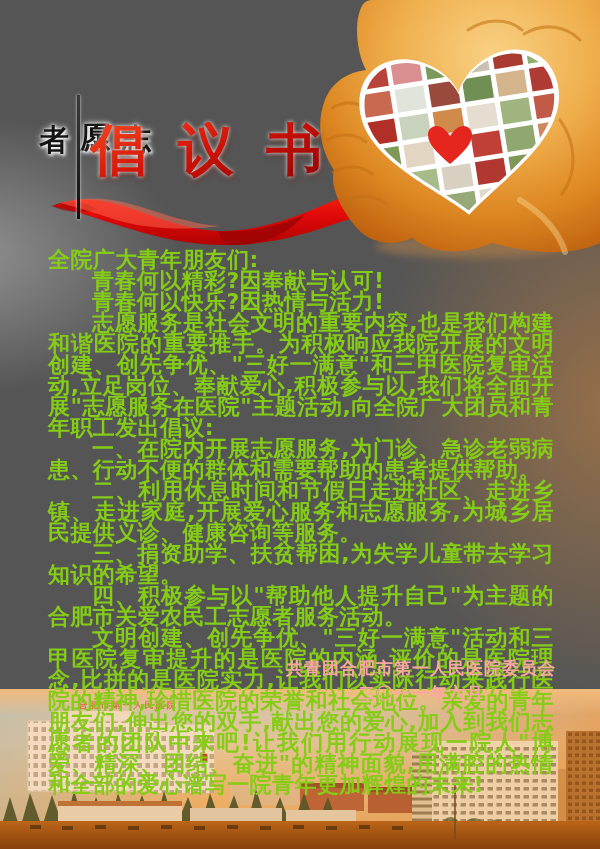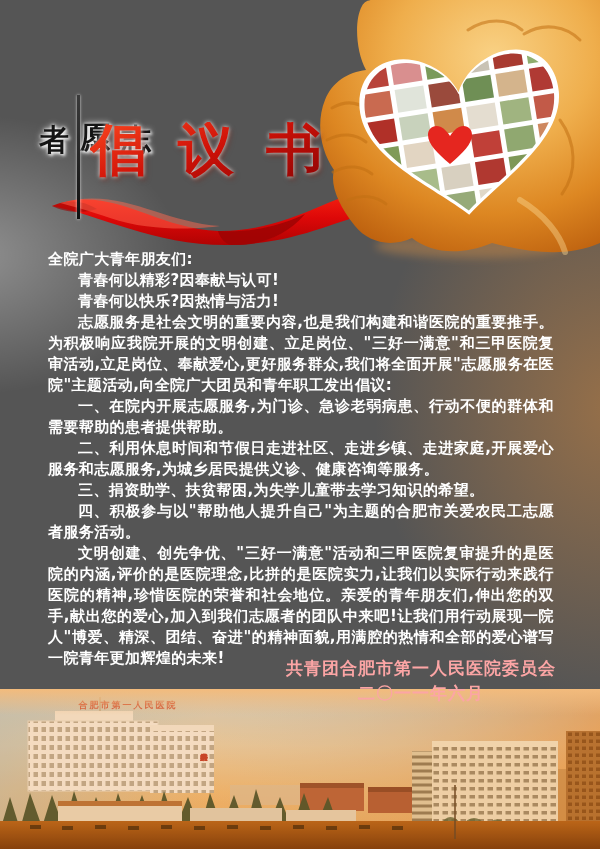--- a/index.html
+++ b/index.html
@@ -34,21 +34,21 @@
   .main-title{
     position:absolute;left:90px;top:122px;
     font-size:56px;font-weight:bold;letter-spacing:32px;line-height:1;
     background:linear-gradient(160deg,#f03a1a 10%,#d01208 45%,#8f0404 95%);
     -webkit-background-clip:text;background-clip:text;color:transparent;
     filter:drop-shadow(0 0 2px rgba(255,255,255,.9)) drop-shadow(2px 3px 2px rgba(120,20,0,.35));
     white-space:nowrap;
   }
   .letter{
     position:absolute;left:48px;top:249px;width:506px;z-index:3;
-    color:#ffffff;font-size:15px;line-height:21px;font-weight:bold;
+    color:#84cc16;font-size:22px;line-height:21px;font-weight:bold;
     text-align:justify;letter-spacing:.4px;
   }
   .letter p{margin:0;text-indent:2em;}
   .letter p.salutation{text-indent:0;}
   .signature{
     position:absolute;top:656px;right:44px;z-index:4;text-align:center;
     color:#fca5a5;font-weight:bold;font-size:17px;line-height:25px;letter-spacing:1px;
   }
   .photo{position:absolute;left:0;top:689px;width:600px;height:160px;z-index:2;}
   .photo svg{display:block;}
@@ -163,21 +163,21 @@
   <div class="title-block">
     <div class="v-title">志愿者</div>
     <div class="title-rule"></div>
     <div class="main-title">倡议书</div>
   </div>
 
   <div class="letter">
     <p class="salutation">全院广大青年朋友们:</p>
     <p>青春何以精彩?因奉献与认可!</p>
     <p>青春何以快乐?因热情与活力!</p>
-    <p>志愿服务是社会文明的重要内容,也是我们构建和谐医院的重要推手。为积极响应我院开展的文明创建、立足岗位、"三好一满意"和三甲医院复审活动,立足岗位、奉献爱心,更好服务群众,我们将全面开展"志愿服务在医院"主题活动,向全院广大团员和青年职工发出倡议:</p>
+    <p>志愿服务是社会文明的重要内容,也是我们构建和谐医院的重要推手。为积极响应我院开展的文明创建、创先争优、"三好一满意"和三甲医院复审活动,立足岗位、奉献爱心,积极参与以,我们将全面开展"志愿服务在医院"主题活动,向全院广大团员和青年职工发出倡议:</p>
     <p>一、在院内开展志愿服务,为门诊、急诊老弱病患、行动不便的群体和需要帮助的患者提供帮助。</p>
     <p>二、利用休息时间和节假日走进社区、走进乡镇、走进家庭,开展爱心服务和志愿服务,为城乡居民提供义诊、健康咨询等服务。</p>
     <p>三、捐资助学、扶贫帮困,为失学儿童带去学习知识的希望。</p>
     <p>四、积极参与以"帮助他人提升自己"为主题的合肥市关爱农民工志愿者服务活动。</p>
     <p>文明创建、创先争优、"三好一满意"活动和三甲医院复审提升的是医院的内涵,评价的是医院理念,比拼的是医院实力,让我们以实际行动来践行医院的精神,珍惜医院的荣誉和社会地位。亲爱的青年朋友们,伸出您的双手,献出您的爱心,加入到我们志愿者的团队中来吧!让我们用行动展现一院人"博爱、精深、团结、奋进"的精神面貌,用满腔的热情和全部的爱心谱写一院青年更加辉煌的未来!</p>
   </div>
 
   <div class="signature">
     <div>共青团合肥市第一人民医院委员会</div>
     <div>二〇一一年六月</div>

